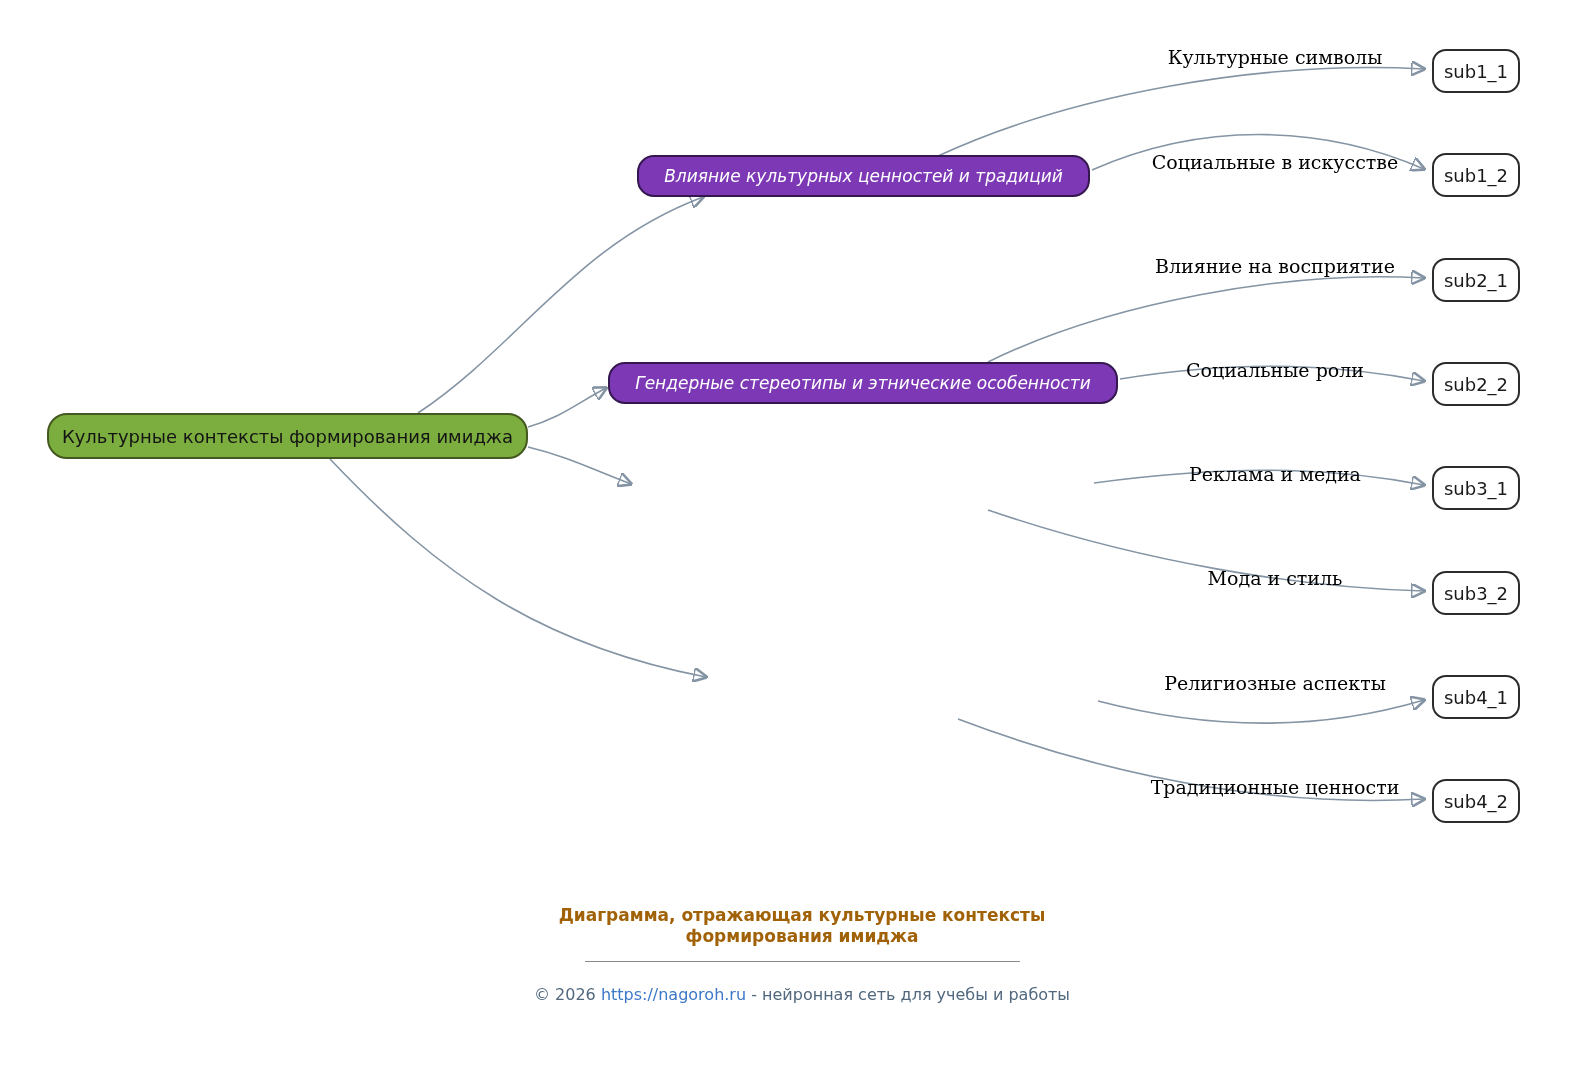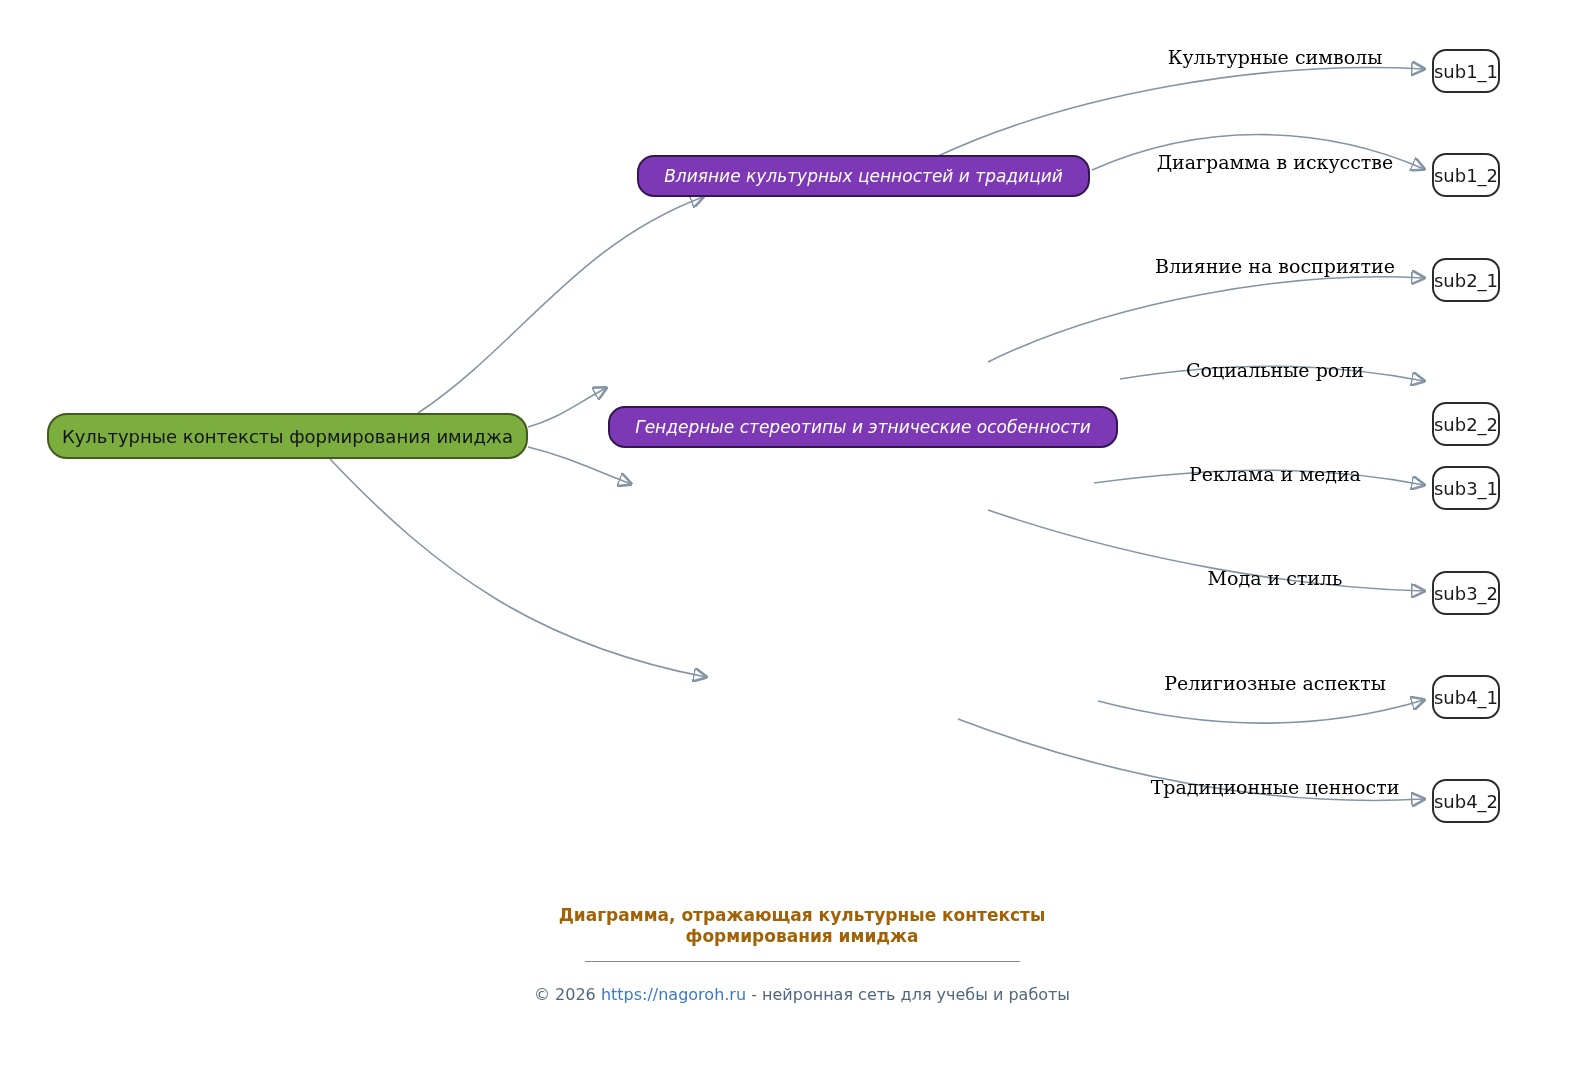--- a/index.html
+++ b/index.html
@@ -44,21 +44,21 @@
     color: #ffffff;
     font-size: 17px;
     font-style: italic;
   }
   .node-leaf {
     background: #ffffff;
     border: 2px solid #2b2b2b;
     border-radius: 14px;
     color: #1a1a1a;
     font-size: 18px;
-    width: 68px;
+    width: 88px;
     height: 44px;
     left: 1432px;
   }
   .edge-label {
     position: absolute;
     left: 1125px;
     width: 300px;
     text-align: center;
     font-family: "DejaVu Serif", serif;
     font-size: 19px;
@@ -120,43 +120,43 @@
     <path d="M 958 719 C 1140 788 1300 806 1424 799" marker-end="url(#arrow)"></path>
   </svg>
 
   <div class="node node-root" style="left:47px; top:413px; width:481px; height:46px;">
     <span>Культурные контексты формирования имиджа</span>
   </div>
 
   <div class="node node-branch" style="left:637px; top:155px; width:453px; height:42px;">
     <span>Влияние культурных ценностей и традиций</span>
   </div>
-  <div class="node node-branch" style="left:608px; top:362px; width:510px; height:42px;margin-top:44px;">
+  <div class="node node-branch" style="left:608px; top:362px; width:510px; height:42px;">
     <span>Гендерные стереотипы и этнические особенности</span>
   </div>
 
   <div class="edge-label" style="top:46px;">Культурные символы</div>
-  <div class="edge-label" style="top:151px;">Диаграмма в искусстве</div>
+  <div class="edge-label" style="top:151px;">Социальные в искусстве</div>
   <div class="edge-label" style="top:255px;">Влияние на восприятие</div>
   <div class="edge-label" style="top:359px;">Социальные роли</div>
   <div class="edge-label" style="top:463px;">Реклама и медиа</div>
   <div class="edge-label" style="top:567px;">Мода и стиль</div>
   <div class="edge-label" style="top:672px;">Религиозные аспекты</div>
   <div class="edge-label" style="top:776px;">Традиционные ценности</div>
 
   <div class="node node-leaf" style="top:49px;">
     <span>sub1_1</span>
   </div>
   <div class="node node-leaf" style="top:153px;">
     <span>sub1_2</span>
   </div>
   <div class="node node-leaf" style="top:258px;">
     <span>sub2_1</span>
   </div>
-  <div class="node node-leaf" style="top:362px;margin-top:40px;">
+  <div class="node node-leaf" style="top:362px;">
     <span>sub2_2</span>
   </div>
   <div class="node node-leaf" style="top:466px;">
     <span>sub3_1</span>
   </div>
   <div class="node node-leaf" style="top:571px;">
     <span>sub3_2</span>
   </div>
   <div class="node node-leaf" style="top:675px;">
     <span>sub4_1</span>

